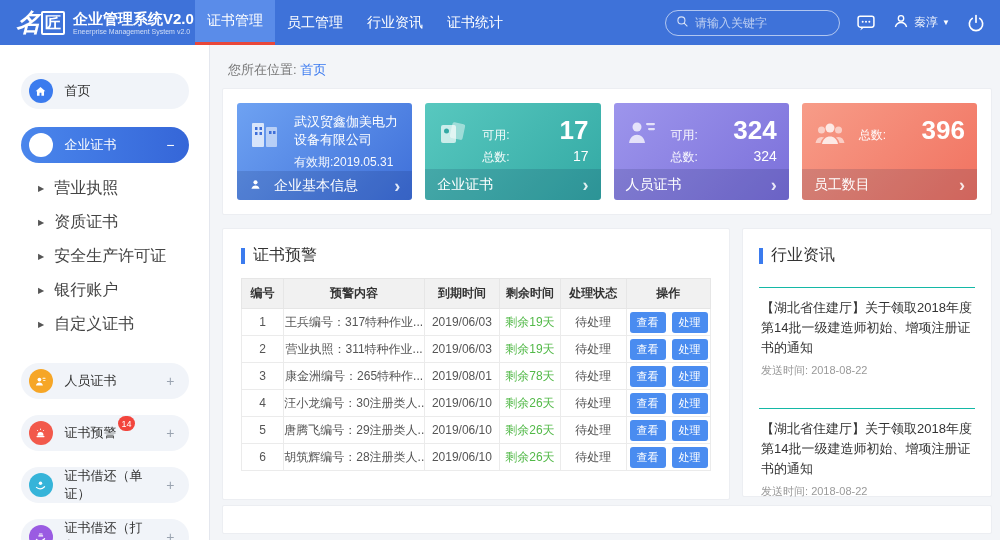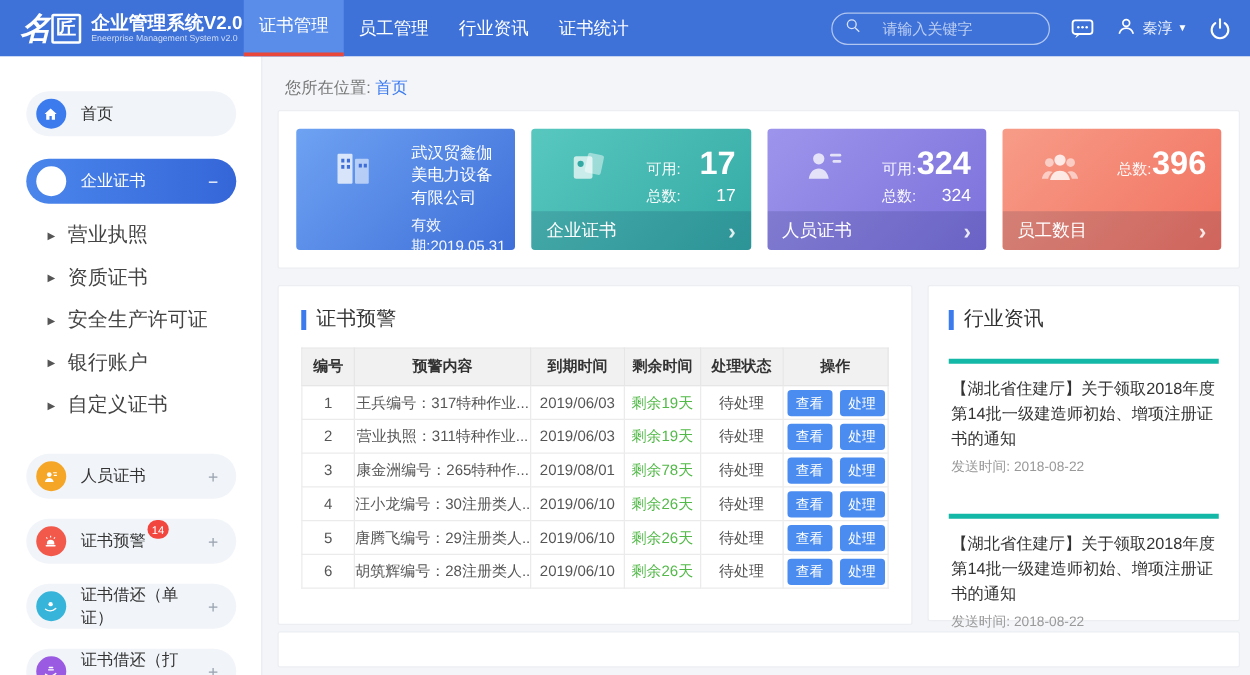--- a/index.html
+++ b/index.html
@@ -11,21 +11,21 @@
   .logo { display:flex; align-items:center; padding-left:16px; width:195px; }
   .logo-mark { display:flex; align-items:center; margin-right:8px; }
   .lm1 { color:#fff; font-size:25px; font-weight:bold; font-style:italic; letter-spacing:-2px; }
   .lm2 { color:#fff; font-size:16px; font-weight:bold; border:2px solid #fff; border-radius:2px; padding:0 2px; margin-left:2px; line-height:20px; }
   .logo-text .lt1 { color:#fff; font-size:15px; font-weight:bold; line-height:17px; }
   .logo-text .lt2 { color:rgba(255,255,255,.75); font-size:7px; line-height:9px; }
   .nav { display:flex; align-items:stretch; }
   .nav-tab { color:#fff; font-size:14px; padding:0 12px; display:flex; align-items:center; cursor:pointer; position:relative; }
   .nav-tab.active { background:#5a8ce9; border-bottom:3px solid #e8473a; }
   .header-right { display:flex; align-items:center; margin-left:auto; padding-right:14px; gap:16px; }
-  .search-box { width:175px; height:26px; border:1px solid rgba(255,255,255,.6); border-radius:13px; display:flex; align-items:center; padding:0 10px; gap:17px; }
+  .search-box { width:175px; height:26px; border:1px solid rgba(255,255,255,.6); border-radius:13px; display:flex; align-items:center; padding:0 10px; gap:6px; }
   .search-box input { background:transparent; border:none; outline:none; color:rgba(255,255,255,.9); font-size:12px; width:120px; font-family:inherit; }
   .search-box input::placeholder { color:rgba(255,255,255,.65); }
   .hicon { display:flex; align-items:center; cursor:pointer; }
   .user-area { display:flex; align-items:center; gap:4px; cursor:pointer; color:rgba(255,255,255,.9); font-size:12px; }
   .caret { font-size:8px; color:#fff; }
 
   
   .sidebar { position:absolute; top:45px; left:0; width:210px; height:495px; background:#fff; border-right:1px solid #e4e7ee; }
   .side-pill { width:168px; height:36px; margin:0 auto; border-radius:18px; background:#f1f4f9; display:flex; align-items:center; padding:0 14px 0 8px; cursor:pointer; }
   .side-pill .label { font-size:13px; color:#333; margin-left:12px; position:relative; }
@@ -47,21 +47,21 @@
   .subitem .sl { font-size:16px; color:#444; }
   .badge { position:absolute; top:-8px; right:-18px; min-width:15px; height:15px; border-radius:8px; background:#f2453d; color:#fff; font-size:9px; display:flex; align-items:center; justify-content:center; padding:0 3px; }
 
   
   .main { position:absolute; top:45px; left:211px; width:643px; height:495px; }
   .breadcrumb { padding:16px 0 0 17px; font-size:13px; color:#777; }
   .breadcrumb a { color:#3a7af0; text-decoration:none; cursor:pointer; }
 
   .cards-panel { position:absolute; left:11px; top:43px; width:770px; height:127px; background:#fff; border:1px solid #eceef2; border-radius:2px; display:flex; gap:13px; padding:14px 14px; }
   .card { flex:1; border-radius:3px; color:#fff; position:relative; overflow:hidden; display:flex; flex-direction:column; }
-  .card-body { padding:10px 12px 0 30px; flex:1; display:flex; gap:28px; }
+  .card-body { padding:10px 12px 0 12px; flex:1; display:flex; gap:11px; }
   .card-footer { height:31px; background:rgba(10,20,70,.14); display:flex; align-items:center; padding:0 12px; font-size:14px; gap:12px; cursor:pointer; }
   .card-footer .chev { margin-left:auto; font-size:18px; color:rgba(255,255,255,.85); font-weight:bold; line-height:1; }
   .c1 { background:linear-gradient(135deg,#6ea2f2,#3e6fd9); }
   .c2 { background:linear-gradient(135deg,#58c8bf,#33a9a4); }
   .c3 { background:linear-gradient(135deg,#9d95ec,#7b70da); }
   .c4 { background:linear-gradient(135deg,#f79c88,#f17260); }
   .card-icon { flex:0 0 34px; padding-top:4px; }
   .c1 .company-name { font-size:13px; line-height:18px; }
   .c1 .validity { font-size:12px; margin-top:5px; color:rgba(255,255,255,.95); }
   .stat-rows { flex:1; display:flex; flex-direction:column; gap:2px; padding-top:2px; }
@@ -79,21 +79,21 @@
   .section-title .bar { width:4px; height:16px; background:#3b7bee; }
   .section-title .st { font-size:16px; color:#333; }
 
   table.warn { width:100%; border-collapse:collapse; table-layout:fixed; }
   .warn th { background:#f1f1f1; font-size:12px; color:#333; font-weight:bold; height:30px; border:1px solid #e6e6e6; }
   .warn td { font-size:12px; color:#555; text-align:center; height:27px; border:1px solid #ebebeb; white-space:nowrap; overflow:hidden; }
   .warn .remaining { color:#52b948; }
   .warn .col1{width:9%;} .warn .col2{width:30%;} .warn .col3{width:16%;} .warn .col4{width:13%;} .warn .col5{width:14%;} .warn .col6{width:18%;}
   .btn { display:inline-block; background:#4a8cf0; color:#fff; font-size:11px; padding:3px 7px; border-radius:3px; cursor:pointer; margin:0 3px; }
 
-  .news-item { border-top:4px solid #14b8a6; padding:10px 2px 9px 2px; cursor:pointer;margin-top:21px; }
+  .news-item { border-top:1px solid #14b8a6; padding:10px 2px 9px 2px; cursor:pointer;margin-top:21px; }
   .news-item .nt { font-size:13px; color:#333; line-height:20px; }
   .news-item .ntime { font-size:11px; color:#999; margin-top:5px; }
 </style>
 </head>
 <body>
 
 <div class="header">
   <div class="logo">
     <div class="logo-mark">
       <span class="lm1">名</span>

